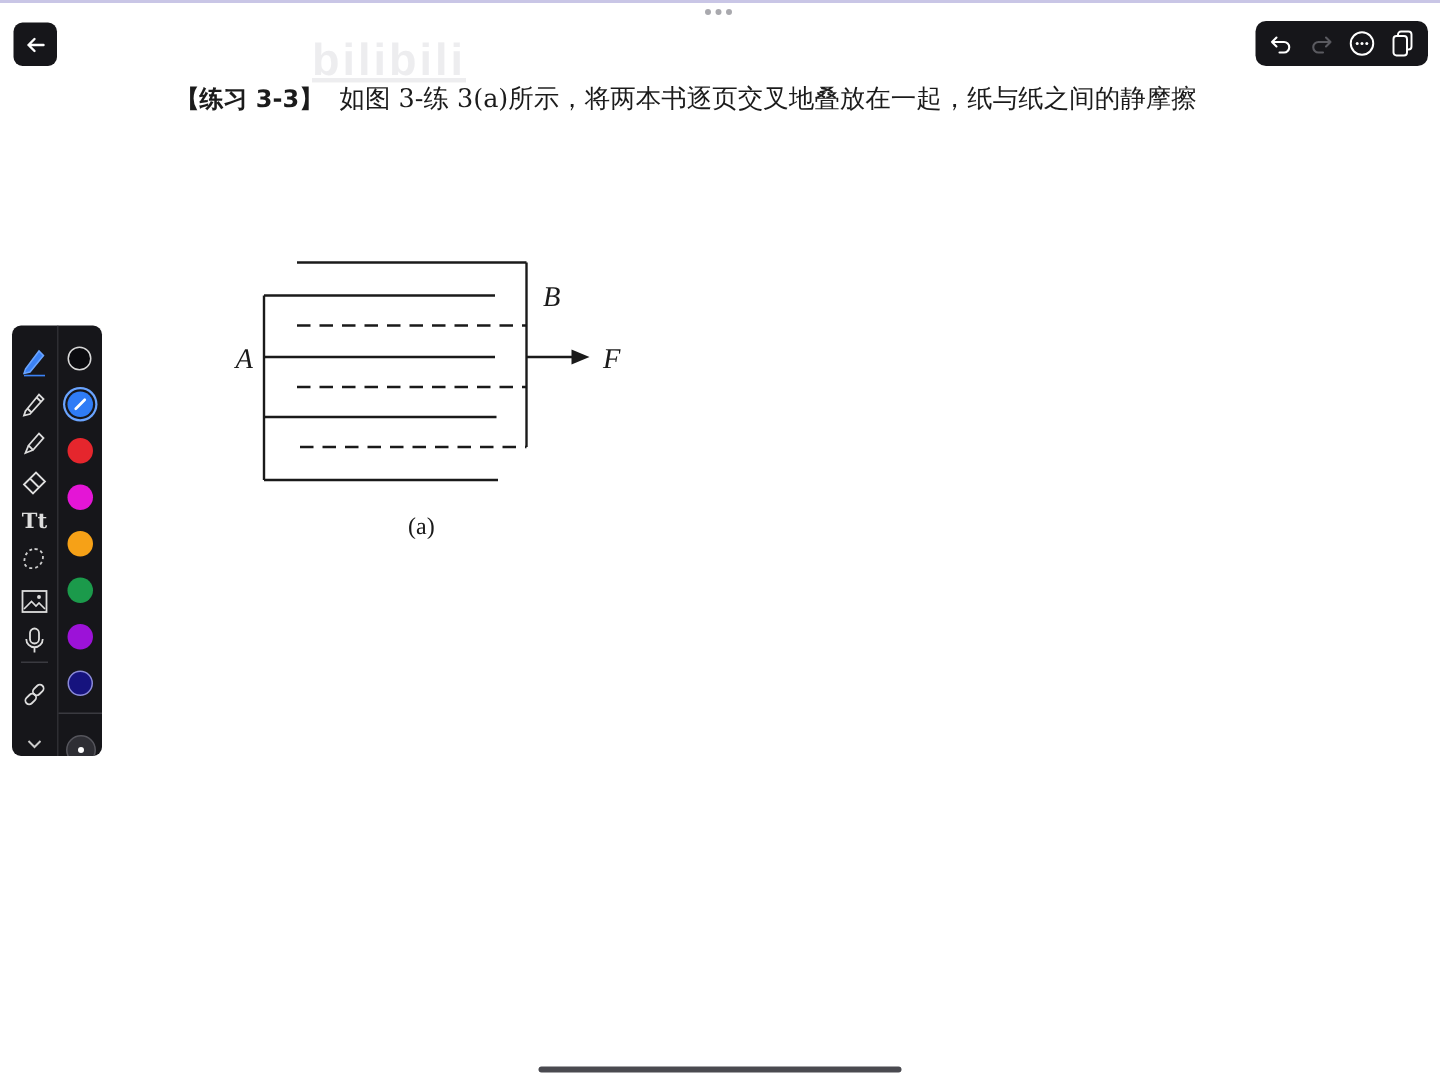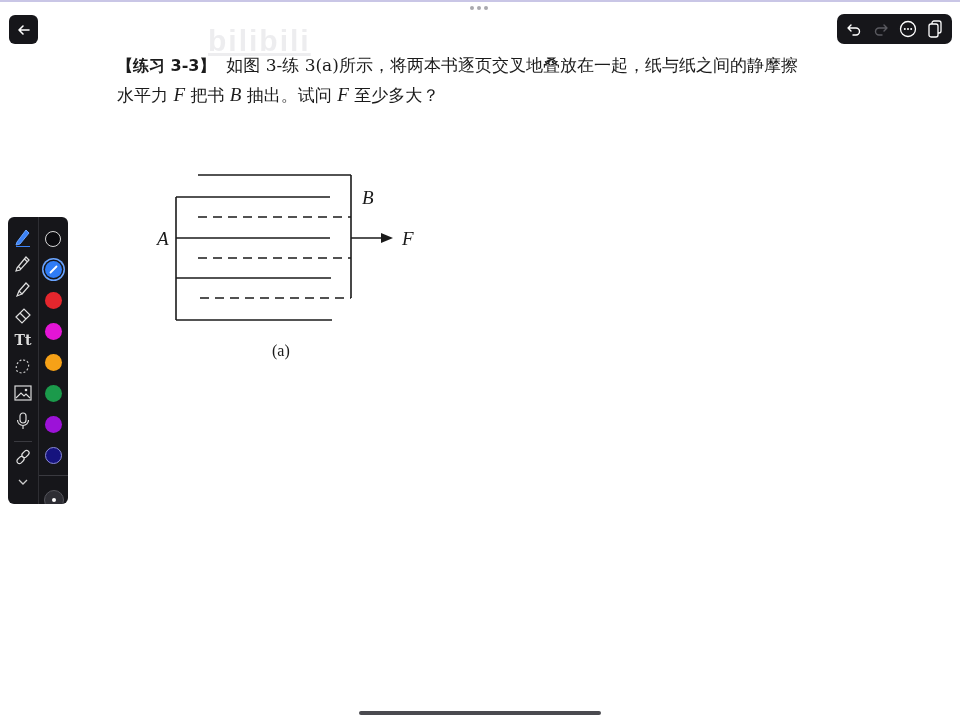--- a/index.html
+++ b/index.html
@@ -39,21 +39,21 @@
 
   .diagram { position: absolute; left: 140px; top: 160px; }
   .diagram svg text { font-family: "Liberation Serif", serif; }
 
   .side-toolbar {
     position: absolute; left: 8px; top: 217px; width: 60px; height: 287px;
     background: #16161a; border-radius: 6px; overflow: hidden;
   }
   .side-col-left { position: absolute; left: 0; top: 0; width: 30px; height: 100%; }
   .side-col-right { position: absolute; left: 30px; top: 0; width: 30px; height: 100%; border-left: 1px solid #2e2e33; }
-  .tool { position: absolute; left: 3px; width: 24px; height: 24px; display: flex; align-items: flex-start; justify-content: center; }
+  .tool { position: absolute; left: 3px; width: 24px; height: 24px; display: flex; align-items: flex-end; justify-content: center; }
   .swatch { position: absolute; left: 6px; width: 17px; height: 17px; border-radius: 50%; }
   .sep { position: absolute; left: 6px; width: 18px; height: 1px; background: #3a3a40; }
 
   .home-indicator {
     position: absolute; left: 359px; top: 711px; width: 242px; height: 4px;
     background: #4a4a50; border-radius: 2px;
   }
 </style>
 </head>
 <body>
@@ -98,23 +98,20 @@
     <svg width="16" height="18" viewBox="0 0 16 18">
       <rect x="5" y="1" width="9" height="12" rx="2" stroke="#fff" stroke-width="1.3" fill="none"></rect>
       <rect x="2" y="4" width="9" height="13" rx="2" stroke="#fff" stroke-width="1.3" fill="#16161a"></rect>
     </svg>
   </div>
 </div>
 
 <div class="problem">
   <div class="line">
     <span class="title">【练习 3-3】</span>&nbsp;&nbsp;<span>如图 3-练 3(a)所示，将两本书逐页交叉地叠放在一起，纸与纸之间的静摩擦</span>
-  </div>
-  <div class="line">
-    <span>水平力 </span><i>F</i><span> 把书 </span><i>B</i><span> 抽出。试问 </span><i>F</i><span> 至少多大？</span>
   </div>
 </div>
 
 <div class="diagram">
   <svg width="300" height="210" viewBox="140 160 300 210">
     <g stroke="#1a1a1a" stroke-width="1.6" fill="none">
 
       <line x1="198" y1="175" x2="351" y2="175"></line>
       <line x1="351" y1="175" x2="351" y2="298"></line>
       <line x1="198" y1="217" x2="351" y2="217" stroke-dasharray="9,6"></line>

